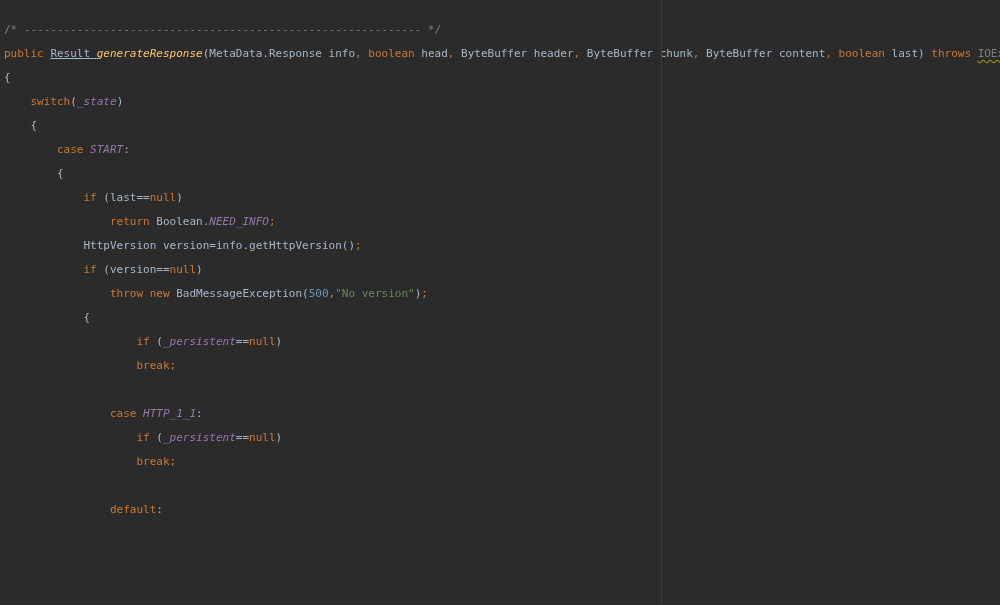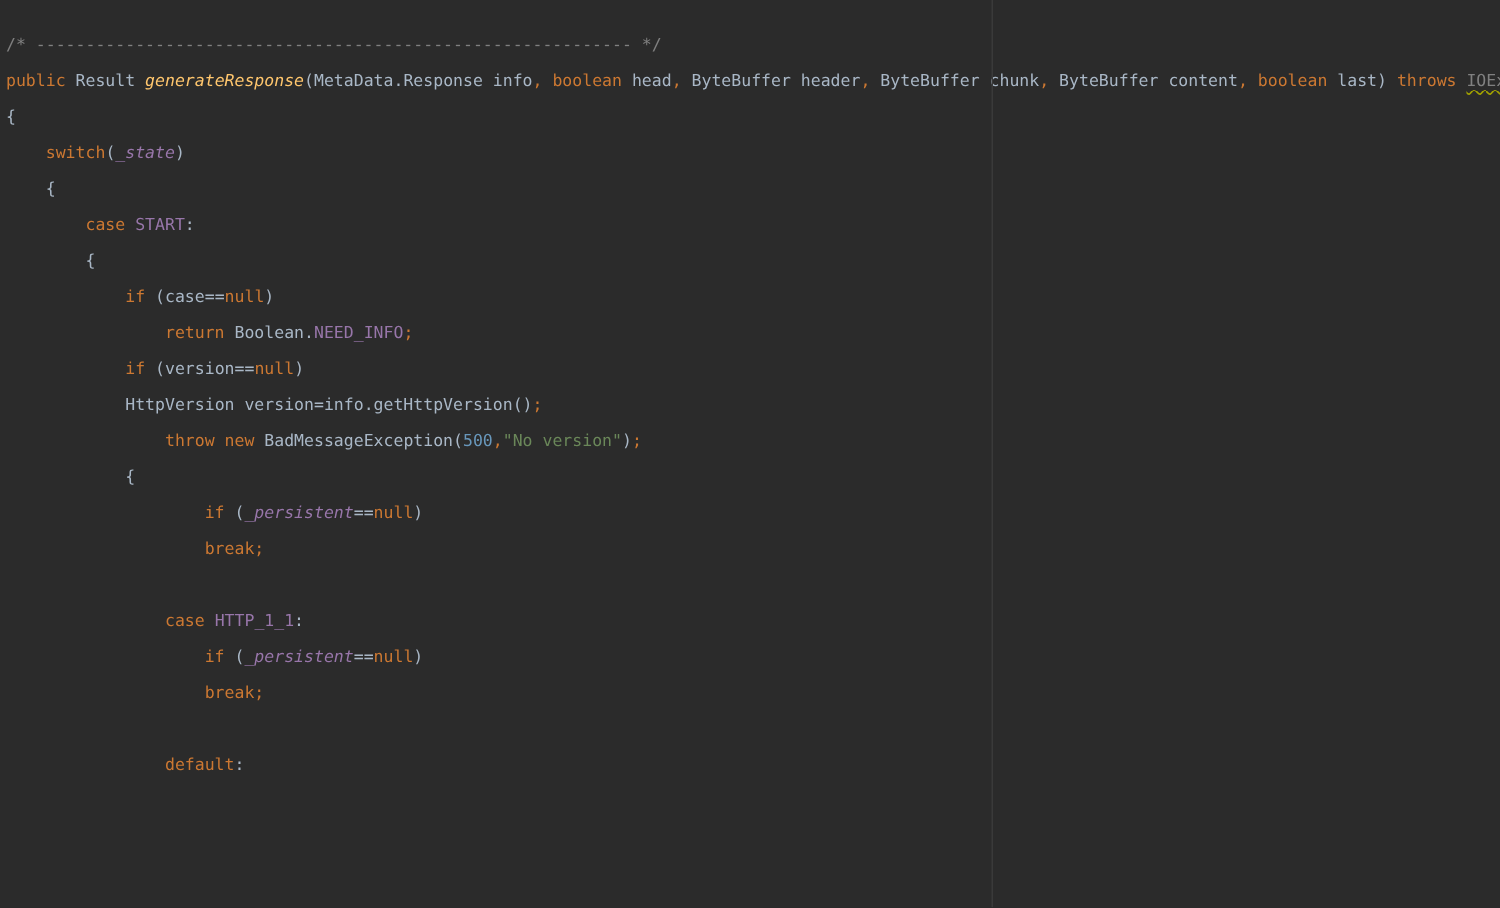--- a/index.html
+++ b/index.html
@@ -24,46 +24,46 @@
     position: absolute;
     top: 0;
     bottom: 0;
     left: 661px;
     width: 0;
     border-left: 1px solid #3a3a3a;
   }
   .line { height: 12px; }
   .cmt  { color: #808080; }
   .kw   { color: #cc7832; }
-  .type { color: #a9b7c6; }
+  .type { color: #a9b7c6; text-decoration: underline; }
   .mname{ color: #ffc66d; font-style: italic; }
   .num  { color: #6897bb; }
   .str  { color: #6a8759; }
   .fld  { color: #9876aa; font-style: italic; }
-  .sfld { color: #9876aa; }
+  .sfld { color: #9876aa; font-style: italic; }
   .id   { color: #a9b7c6; }
   .sc   { color: #cc7832; }
   .war  { color: #808080; text-decoration: underline wavy #a0a000; text-underline-offset: 2px; }
 </style>
 </head>
 <body>
 
 <div class="editor">
 <div class="vline"></div>
 <div class="line"><span class="cmt">/* ------------------------------------------------------------ */</span></div>
 <div class="line"><span class="kw">public</span><span> </span><span class="type">Result </span><span class="mname">generateResponse</span><span class="id">(MetaData.Response info</span><span class="sc">, </span><span class="kw">boolean</span><span class="id"> head</span><span class="sc">, </span><span class="id">ByteBuffer header</span><span class="sc">, </span><span class="id">ByteBuffer chunk</span><span class="sc">, </span><span class="id">ByteBuffer content</span><span class="sc">, </span><span class="kw">boolean</span><span class="id"> last) </span><span class="kw">throws </span><span class="war">IOException</span></div>
 <div class="line"><span>{</span></div>
 <div class="line"><span>    </span><span class="kw">switch</span><span>(</span><span class="fld">_state</span><span>)</span></div>
 <div class="line"><span>    </span><span>{</span></div>
 <div class="line"><span>        </span><span class="kw">case </span><span class="sfld">START</span><span>:</span></div>
 <div class="line"><span>        </span><span>{</span></div>
-<div class="line"><span>            </span><span class="kw">if </span><span>(case==</span><span class="kw">null</span><span>)</span></div>
+<div class="line"><span>            </span><span class="kw">if </span><span>(last==</span><span class="kw">null</span><span>)</span></div>
 <div class="line"><span>                </span><span class="kw">return </span><span>Boolean.</span><span class="sfld">NEED_INFO</span><span class="sc">;</span></div>
+<div class="line"><span>            </span><span>HttpVersion version=info.getHttpVersion()</span><span class="sc">;</span></div>
 <div class="line"><span>            </span><span class="kw">if </span><span>(version==</span><span class="kw">null</span><span>)</span></div>
-<div class="line"><span>            </span><span>HttpVersion version=info.getHttpVersion()</span><span class="sc">;</span></div>
 <div class="line"><span>                </span><span class="kw">throw new </span><span>BadMessageException(</span><span class="num">500</span><span class="sc">,</span><span class="str">"No version"</span><span>)</span><span class="sc">;</span></div>
 <div class="line"><span>            </span><span>{</span></div>
 <div class="line"><span>                    </span><span class="kw">if </span><span>(</span><span class="fld">_persistent</span><span>==</span><span class="kw">null</span><span>)</span></div>
 <div class="line"><span>                    </span><span class="kw">break</span><span class="sc">;</span></div>
 <div class="line"></div>
 <div class="line"><span>                </span><span class="kw">case </span><span class="sfld">HTTP_1_1</span><span>:</span></div>
 <div class="line"><span>                    </span><span class="kw">if </span><span>(</span><span class="fld">_persistent</span><span>==</span><span class="kw">null</span><span>)</span></div>
 <div class="line"><span>                    </span><span class="kw">break</span><span class="sc">;</span></div>
 <div class="line"></div>
 <div class="line"><span>                </span><span class="kw">default</span><span>:</span></div>

